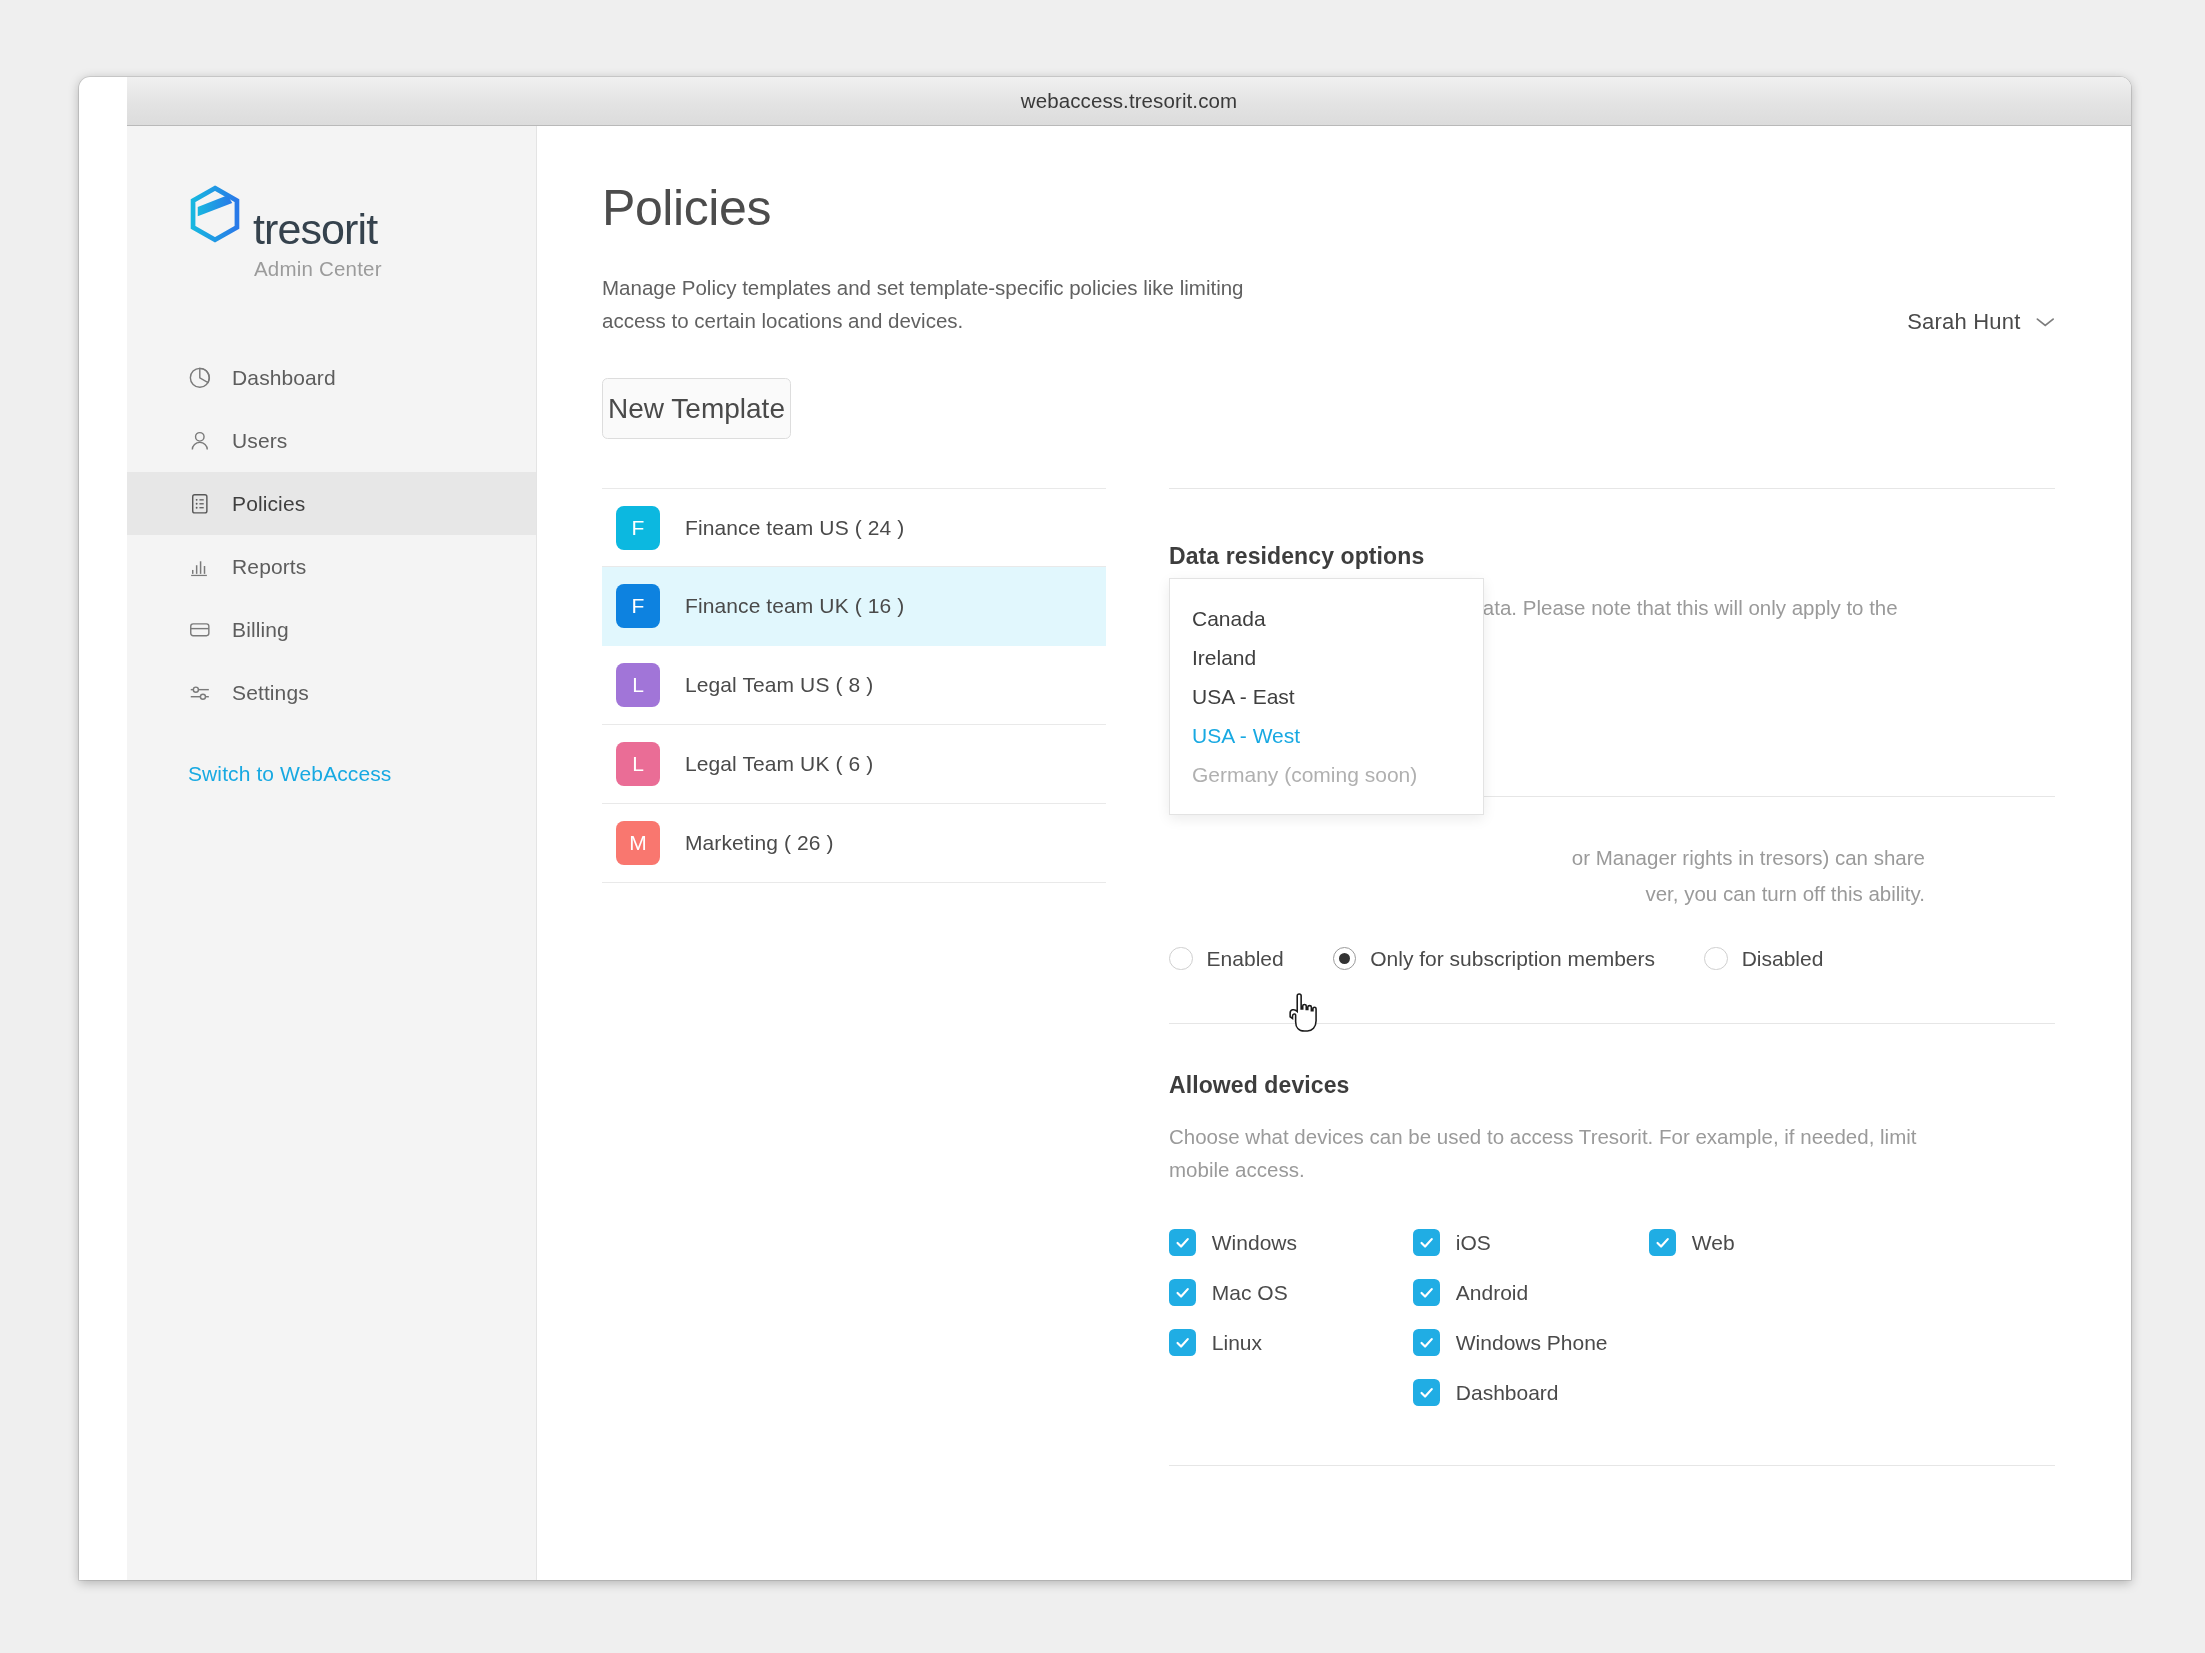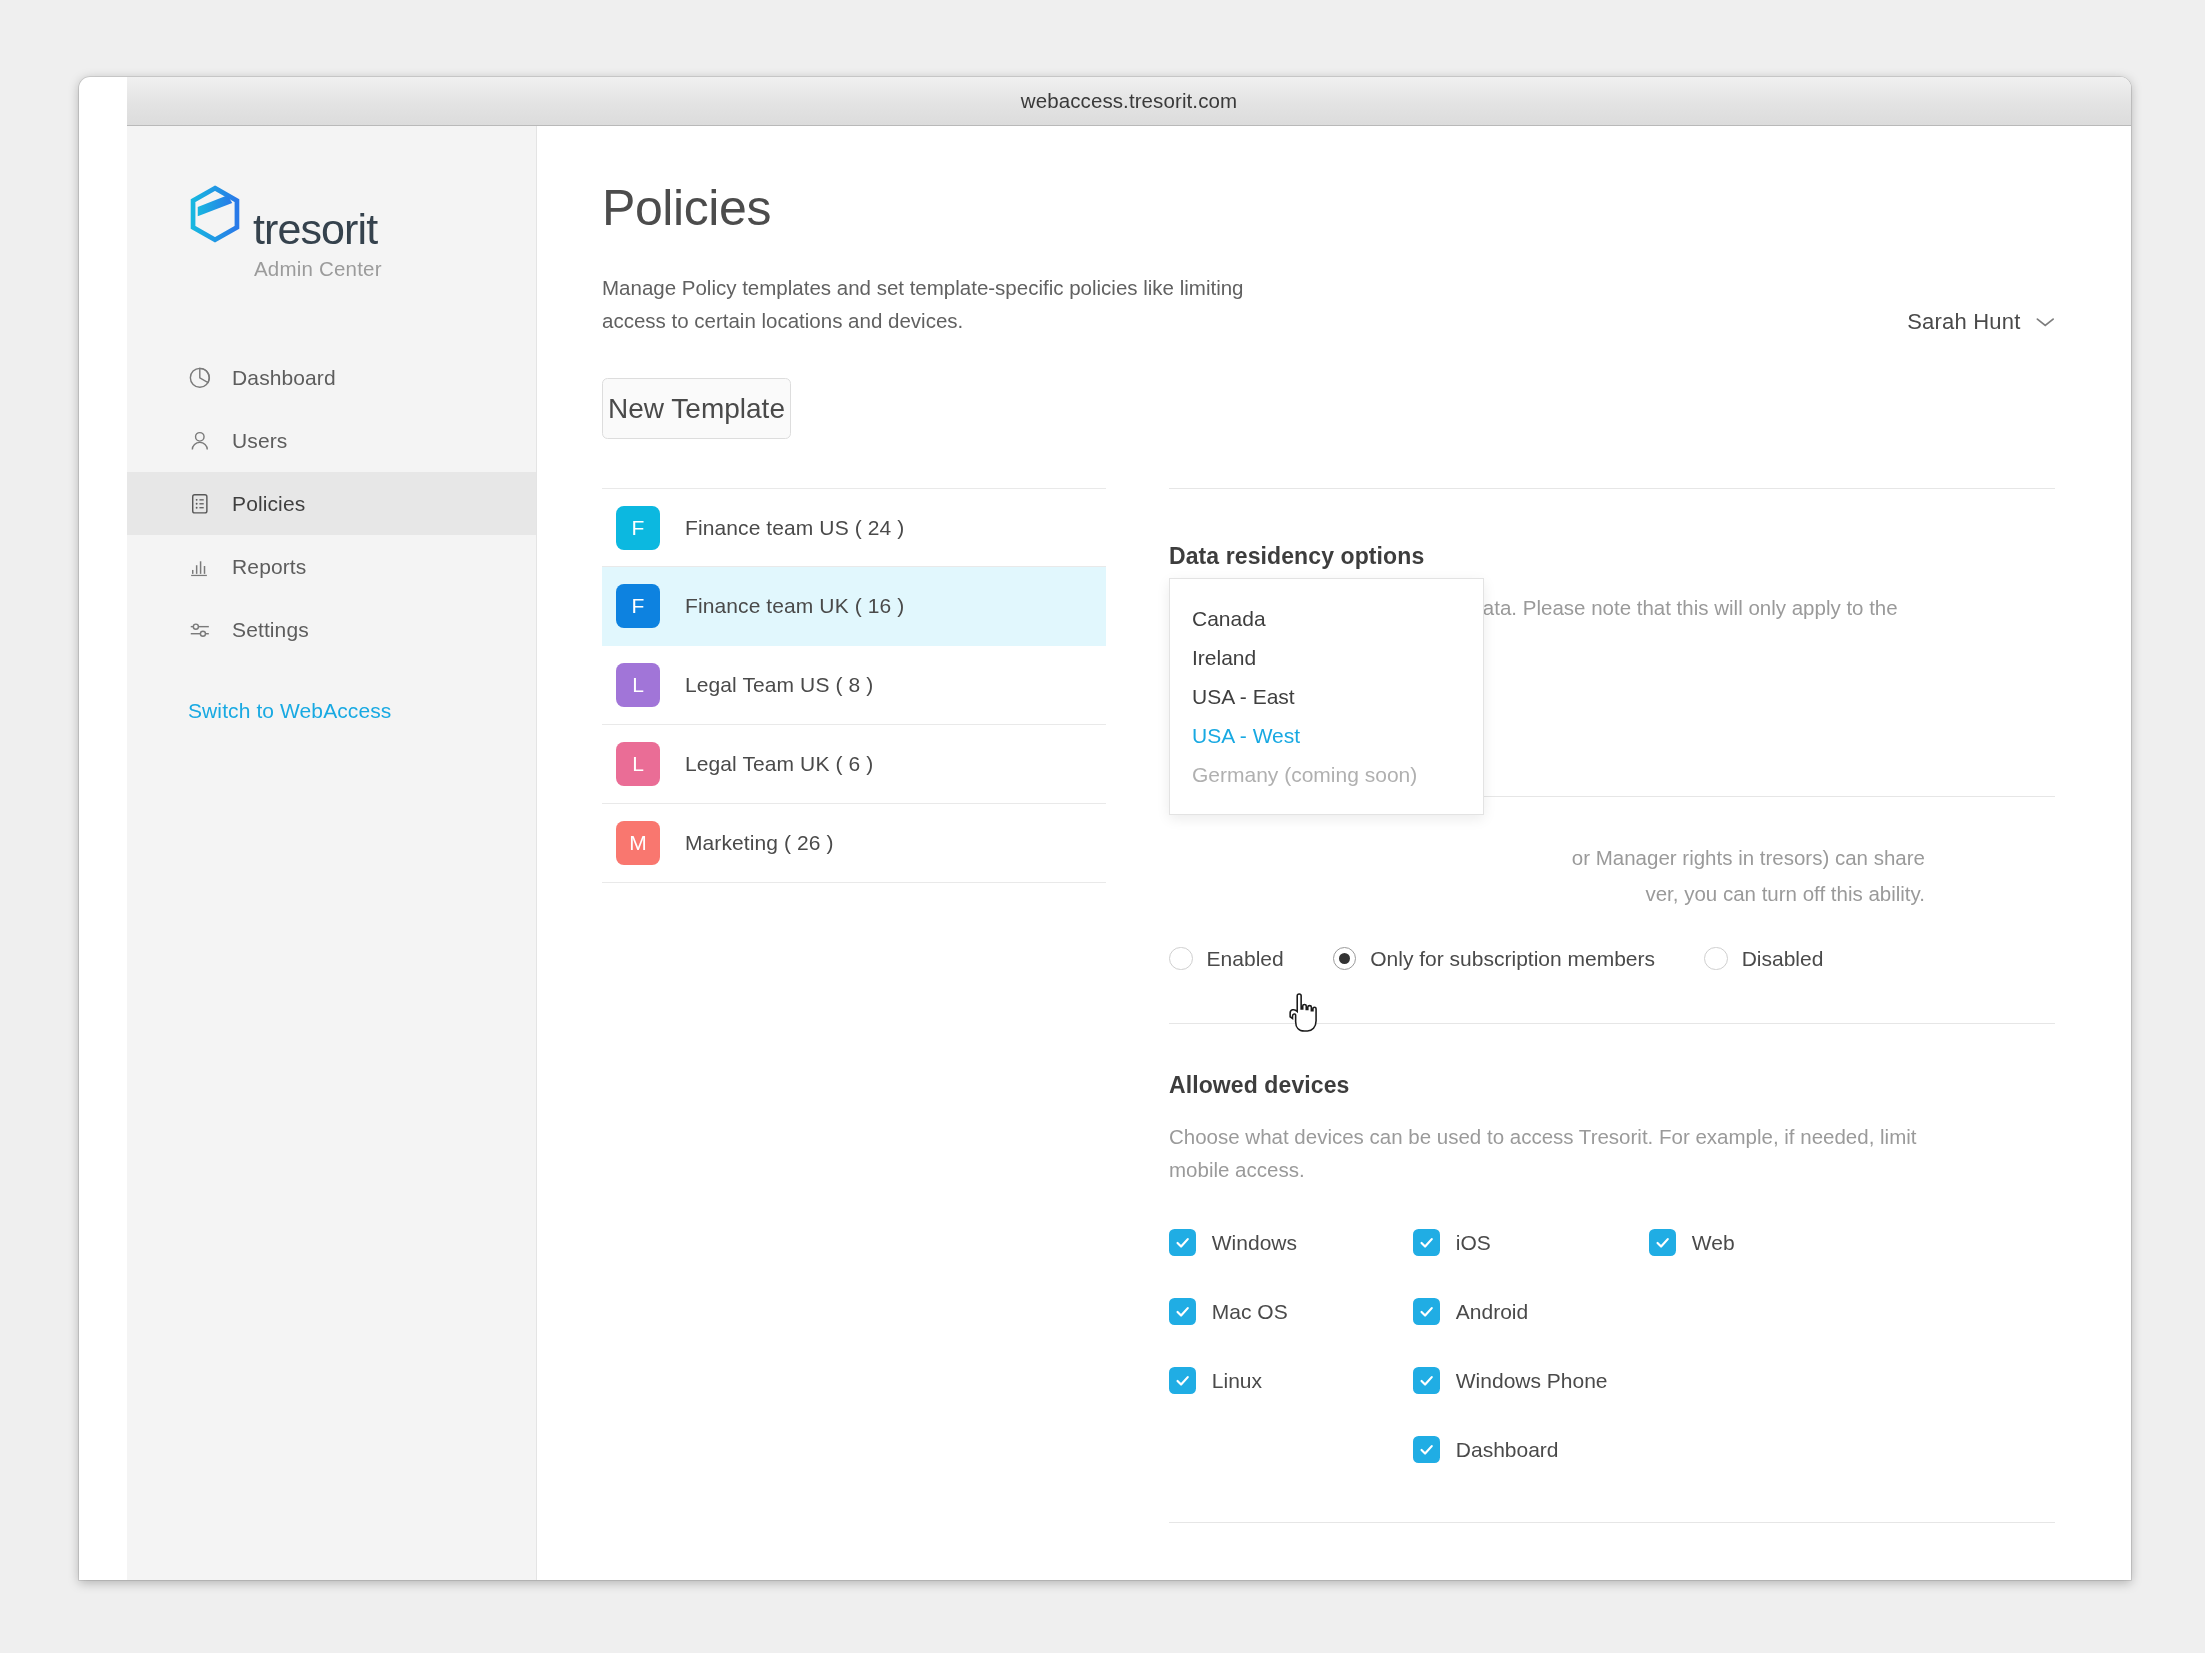--- a/index.html
+++ b/index.html
@@ -283,21 +283,21 @@
   }
   .radio-item.selected .radio-dot { display: block; }
   .radio-label { font-size: 21px; color: #4a4a4a; }
 
   
   #devices-section { padding-top: 52px; }
   #device-grid {
     margin-top: 39px;
     display: grid;
     grid-template-columns: 244px 236px auto;
-    row-gap: 34px;
+    row-gap: 15px;
   }
   .dev {
     display: flex;
     align-items: center;
     gap: 15.8px;
     height: 35px;
     cursor: pointer;
   }
   .dev-box {
     width: 27px; height: 27px;
@@ -372,20 +372,27 @@
         <svg class="nav-icon" viewBox="0 0 30 30">
           <line x1="6" y1="19" x2="6" y2="24" stroke="#7a7a7a" stroke-width="1.9"></line>
           <line x1="11" y1="13" x2="11" y2="24" stroke="#7a7a7a" stroke-width="1.9"></line>
           <line x1="16" y1="8" x2="16" y2="24" stroke="#7a7a7a" stroke-width="1.9"></line>
           <line x1="21" y1="14" x2="21" y2="24" stroke="#7a7a7a" stroke-width="1.9"></line>
           <line x1="4" y1="26" x2="24" y2="26" stroke="#7a7a7a" stroke-width="1.6"></line>
         </svg>
         <span class="nav-label">Reports</span>
       </div>
 
+      <div class="nav-item">
+        <svg class="nav-icon" viewBox="0 0 30 30">
+          <rect x="3.5" y="7.5" width="23" height="15" rx="3" fill="none" stroke="#7a7a7a" stroke-width="1.8"></rect>
+          <line x1="3.5" y1="13.5" x2="26.5" y2="13.5" stroke="#7a7a7a" stroke-width="1.8"></line>
+        </svg>
+        <span class="nav-label">Billing</span>
+      </div>
 
       <div class="nav-item">
         <svg class="nav-icon" viewBox="0 0 30 30">
           <line x1="3.5" y1="11" x2="26.5" y2="11" stroke="#7a7a7a" stroke-width="1.8"></line>
           <line x1="3.5" y1="20" x2="26.5" y2="20" stroke="#7a7a7a" stroke-width="1.8"></line>
           <circle cx="10" cy="11" r="3.2" fill="#f4f4f4" stroke="#7a7a7a" stroke-width="1.8"></circle>
           <circle cx="19" cy="20" r="3.2" fill="#f4f4f4" stroke="#7a7a7a" stroke-width="1.8"></circle>
         </svg>
         <span class="nav-label">Settings</span>
       </div>

